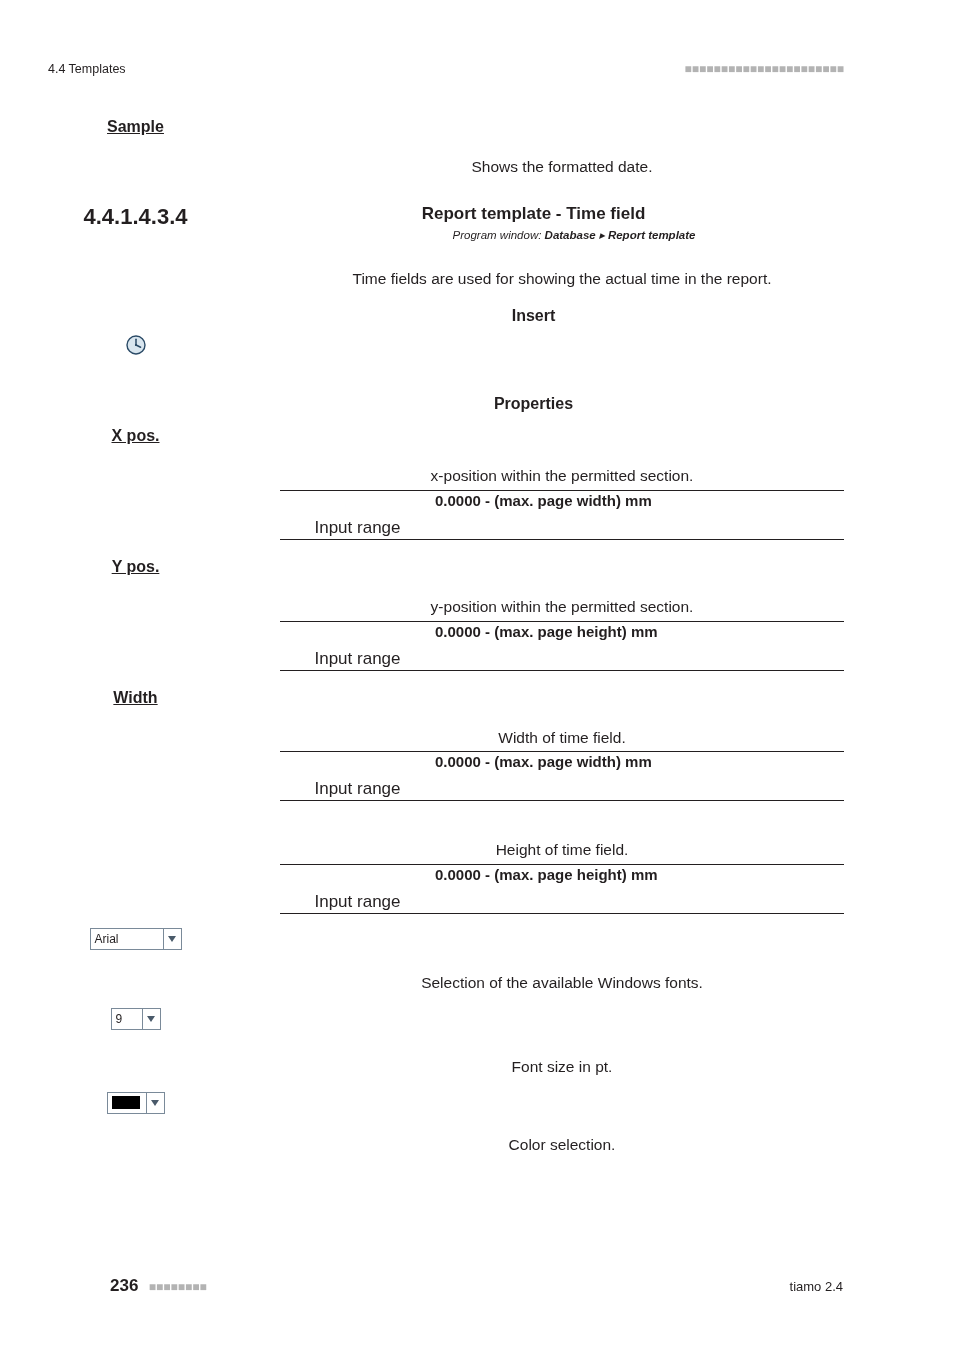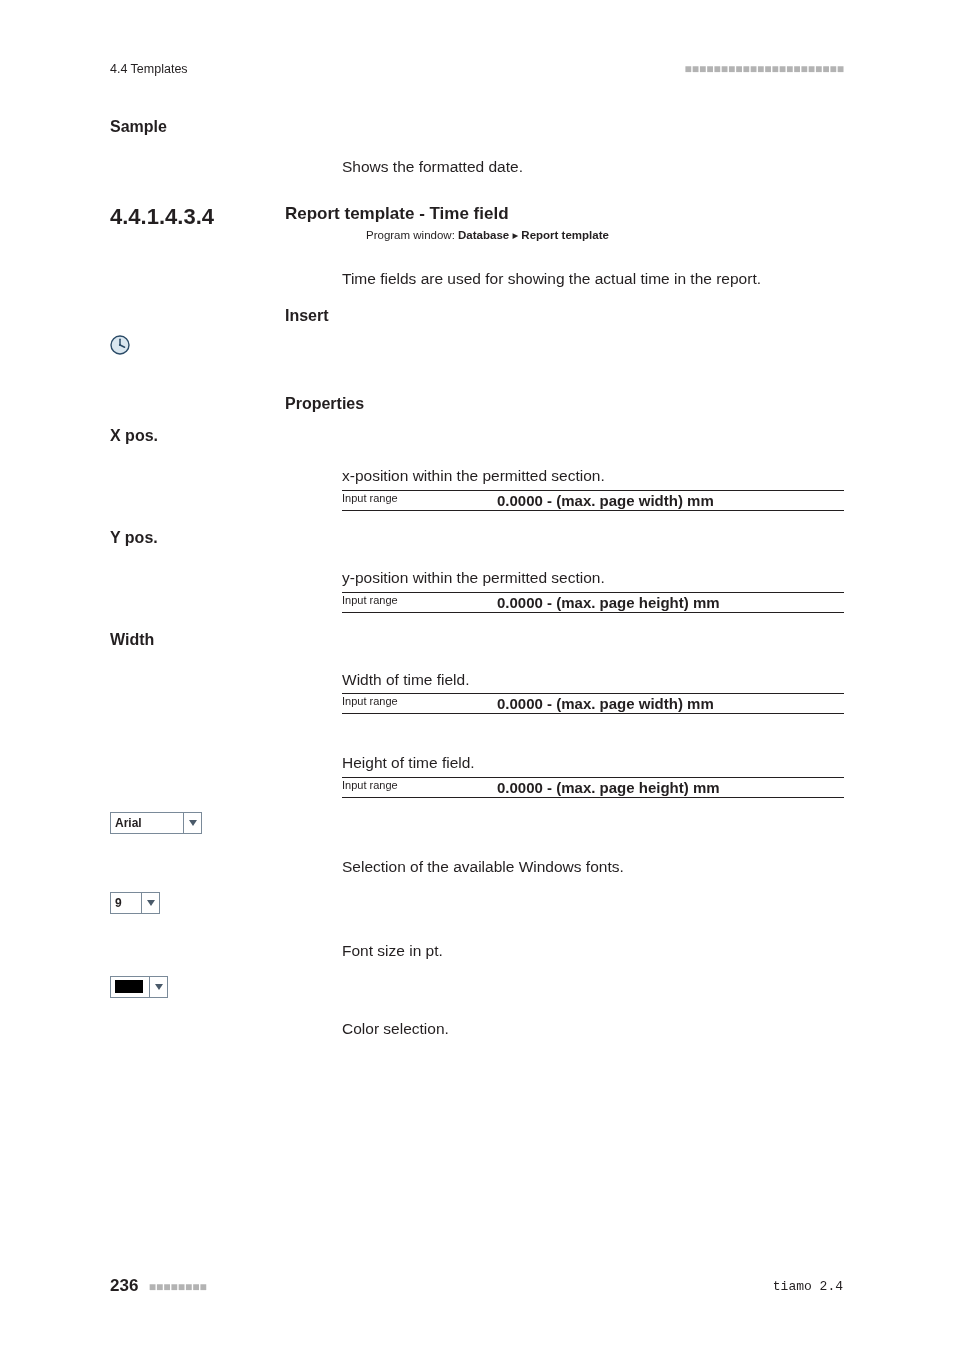--- a/index.html
+++ b/index.html
@@ -1,39 +1,39 @@
 <!DOCTYPE html>
 <html><head>
 <meta charset="utf-8">
 <style>
   * { box-sizing: border-box; margin: 0; padding: 0; }
   html, body { width: 954px; height: 1350px; background: #fff; font-family: Arial, Helvetica, sans-serif; color: #231f20; }
-  .page { padding: 62px 110px 40px 110px; position: relative; height: 100%; }
+  .page { padding: 62px 110px 40px 48px; position: relative; height: 100%; text-align: center; }
   .header-row { display: flex; justify-content: space-between; align-items: center; margin-bottom: 42px; }
   .header-left { font-size: 12.5px; color: #231f20; }
   .header-dashes { letter-spacing: 0px; color: #b3b3b3; font-size: 12px; font-weight: bold; }
   .two-col { display: flex; align-items: flex-start; }
   .left-col { width: 175px; flex-shrink: 0; }
   .right-col { flex: 1; }
-  .section-label { font-weight: bold; font-size: 16px; }
+  .section-label { font-weight: bold; font-size: 16px; text-decoration: underline; }
   .heading-num { font-weight: bold; font-size: 22px; }
   .heading-text { font-weight: bold; font-size: 17px; margin-left: 0; }
-  .breadcrumb { font-size: 11.5px; margin-top: 4px; margin-left: 81px; }
+  .breadcrumb { font-size: 11.5px; margin-top: 4px; margin-left: 81px; font-style: italic; }
   .body-text { font-size: 15.5px; line-height: 1.4; color: #231f20; }
   .sub-heading { font-weight: bold; font-size: 16px; }
   .indent { margin-left: 57px; margin-top: 12px; }
   .range-row { display: flex; border-top: 1px solid #231f20; border-bottom: 1px solid #231f20; padding: 1px 0; margin-top: 3px; }
-  .range-label { width: 155px; font-size: 11px; }
+  .range-label { width: 155px; font-size: 17px; margin-top: 26px; }
   .range-value { font-weight: bold; font-size: 15px; }
   .footer { position: absolute; bottom: 54px; left: 110px; right: 111px; display: flex; justify-content: space-between; align-items: center; }
   .page-num { font-weight: bold; font-size: 17px; }
   .footer-dashes { color: #b3b3b3; font-size: 12px; font-weight: bold; margin-left: 6px; }
-  .footer-right { font-size: 13px; font-family: Liberation Mono, monospace; }
+  .footer-right { font-size: 13px; }
   .dropdown { display: inline-flex; align-items: stretch; border: 1px solid #7a8a99; background: #fff; height: 22px; font-size: 12px; }
-  .dropdown .dd-text { padding: 2px 6px 2px 4px; display: flex; align-items: center; min-width: 30px; font-weight: bold; }
+  .dropdown .dd-text { padding: 2px 6px 2px 4px; display: flex; align-items: center; min-width: 30px; }
   .dropdown .dd-arrow { border-left: 1px solid #7a8a99; width: 18px; display: flex; align-items: center; justify-content: center; }
   .dropdown.font .dd-text { width: 72px; }
   .dropdown.color .dd-text { width: 38px; padding: 3px 4px; }
   .color-swatch { width: 28px; height: 13px; background: #000; }
   .clock-icon-wrap { width: 20px; height: 20px; }
   .gap-8 { height: 8px; }
   .gap-10 { height: 10px; }
   .gap-14 { height: 14px; }
   .gap-18 { height: 18px; }
   .gap-22 { height: 22px; }

